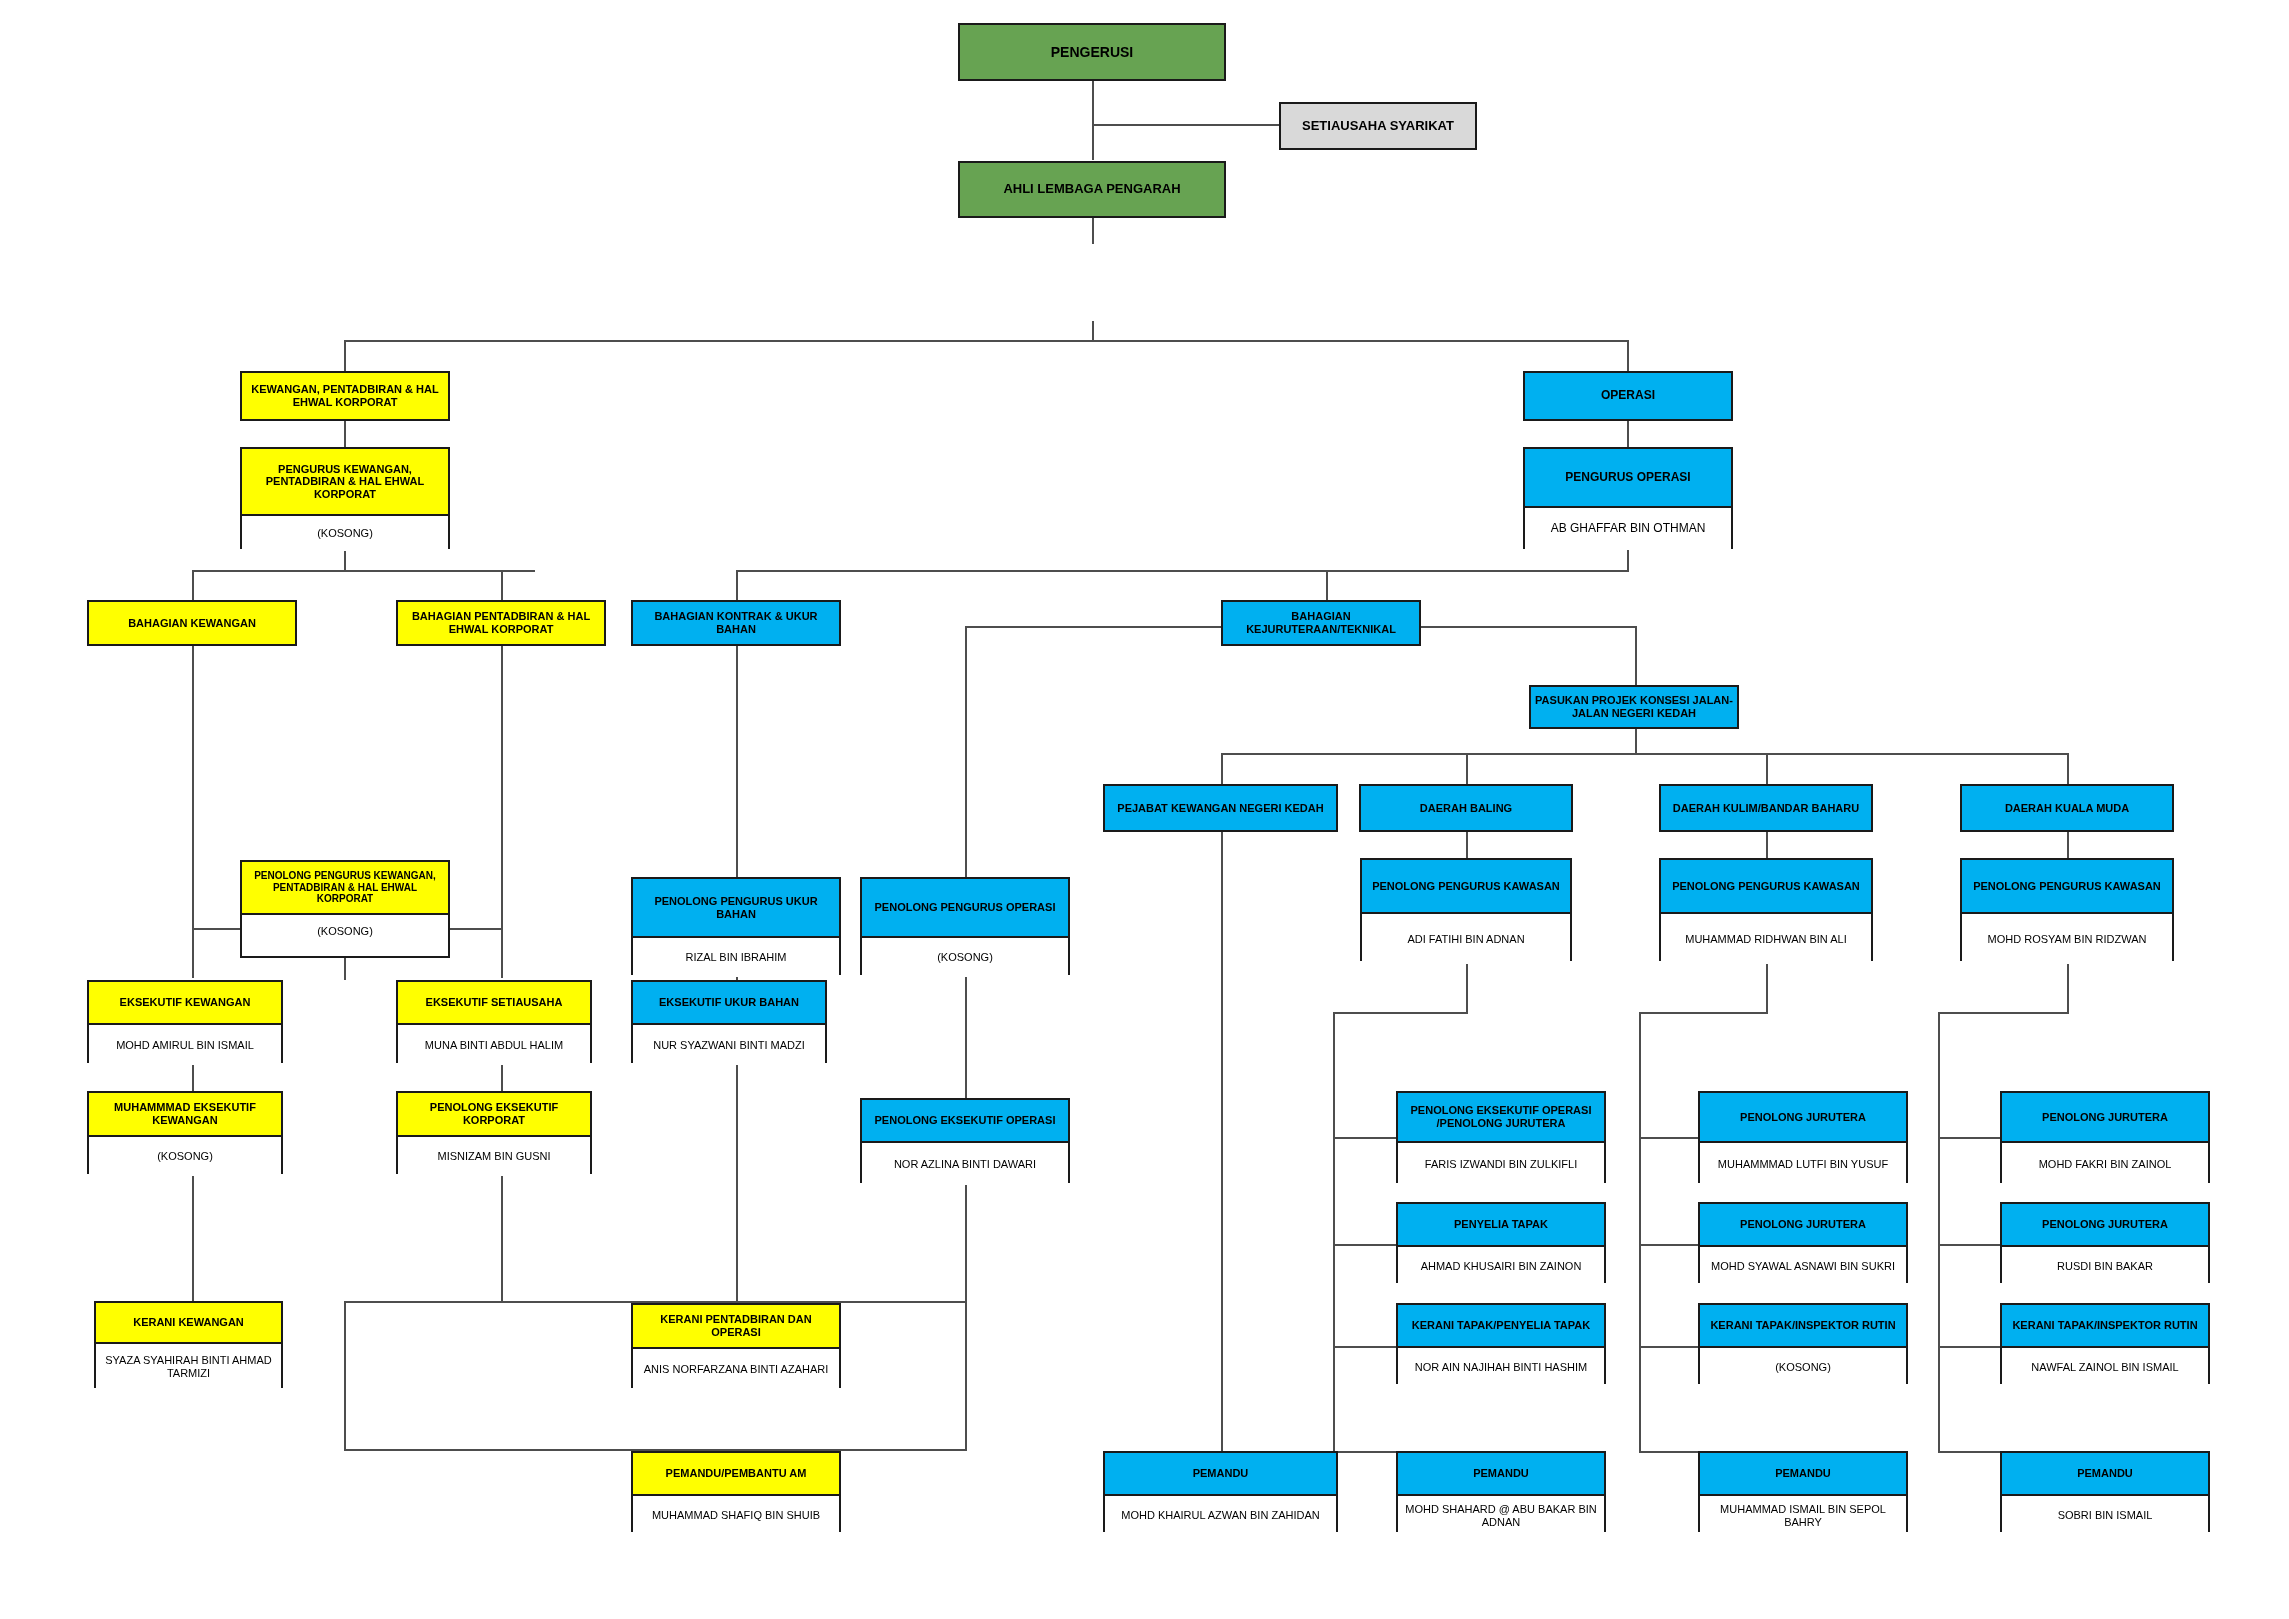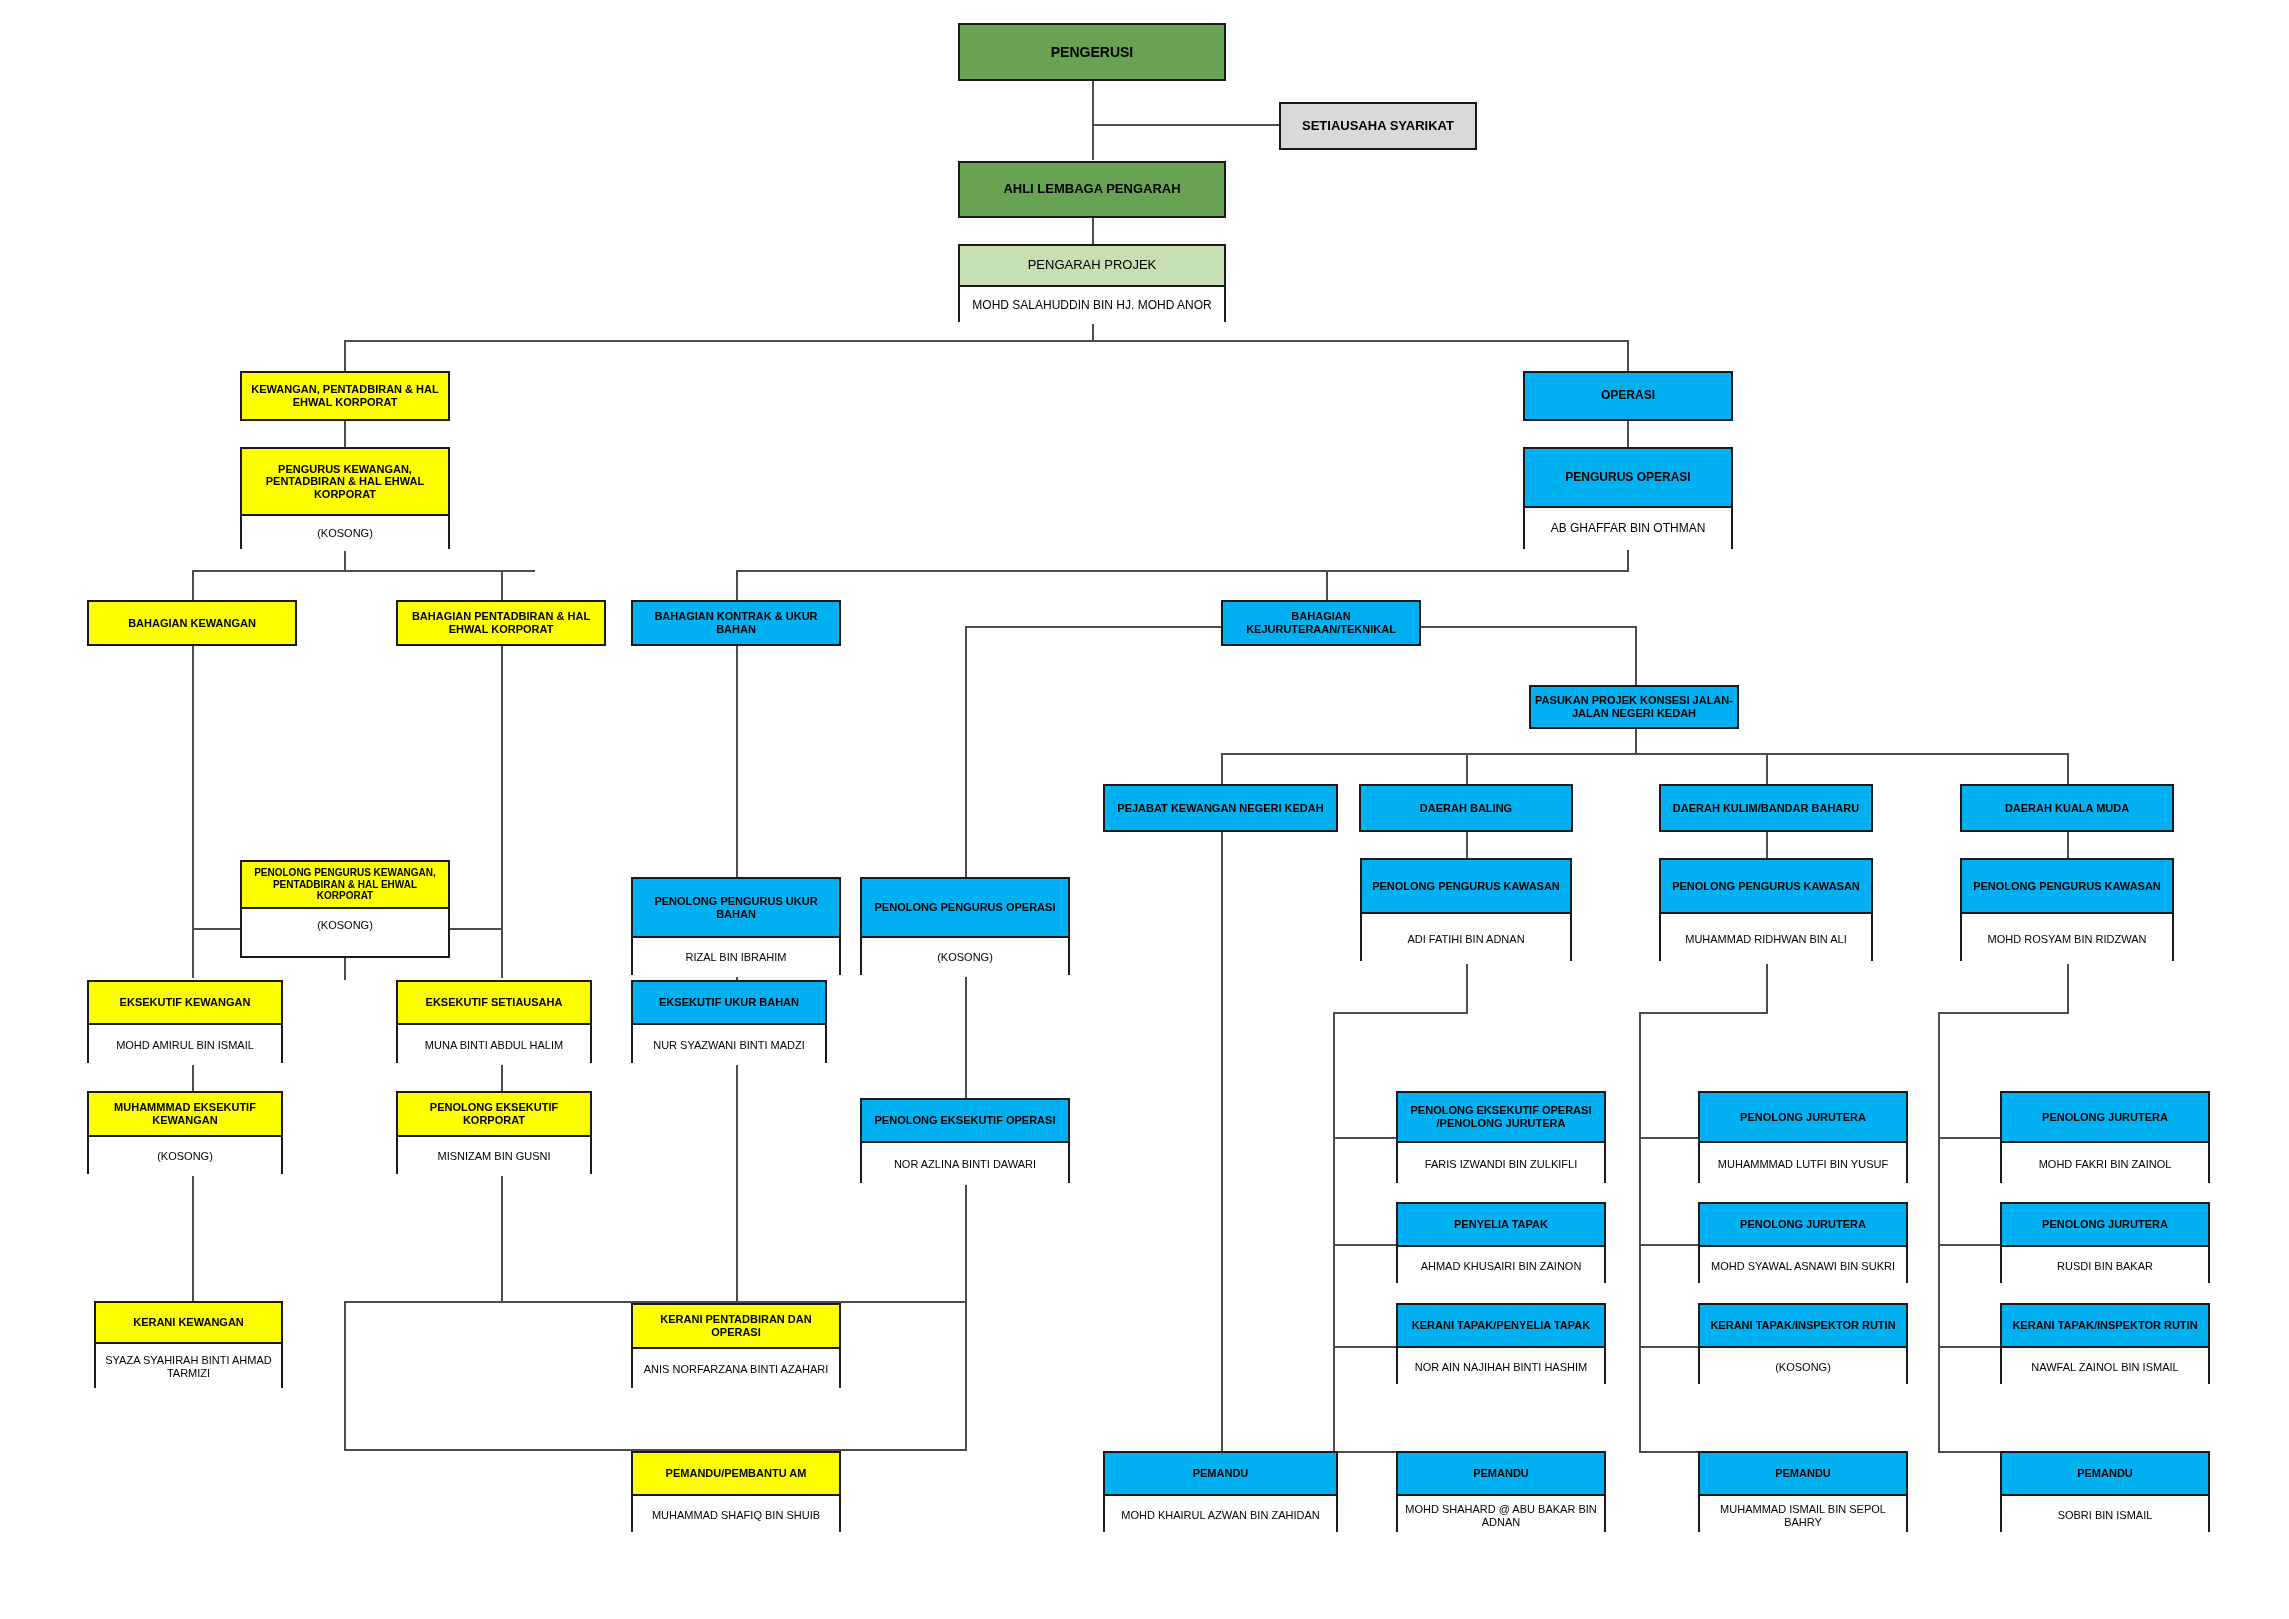--- a/index.html
+++ b/index.html
@@ -174,24 +174,20 @@
   </div>
 
   <div class="node c-gray noperson" style="left:1279px; top:102px; width:198px; height:48px; font-size:13px;">
     <div class="title" style="height:100%;">SETIAUSAHA SYARIKAT</div>
   </div>
 
   <div class="node c-green noperson" style="left:958px; top:161px; width:268px; height:57px; font-size:13px;">
     <div class="title" style="height:100%;">AHLI LEMBAGA PENGARAH</div>
   </div>
 
-  <div class="node c-lgreen" style="left:958px; top:244px; width:268px; height:78px; font-size:13px;">
-    <div class="title" style="height:39px;">PENGARAH PROJEK</div>
-    <div class="person" style="height:39px; font-size:12px;">MOHD SALAHUDDIN BIN HJ. MOHD ANOR</div>
-  </div>
 
   <div class="node c-yellow noperson" style="left:240px; top:371px; width:210px; height:50px; font-size:11px;">
     <div class="title" style="height:100%;">KEWANGAN, PENTADBIRAN &amp; HAL EHWAL KORPORAT</div>
   </div>
 
   <div class="node c-yellow" style="left:240px; top:447px; width:210px; height:102px; font-size:11px;">
     <div class="title" style="height:65px;">PENGURUS KEWANGAN, PENTADBIRAN &amp; HAL EHWAL KORPORAT</div>
     <div class="person" style="height:37px; font-size:11px;">(KOSONG)</div>
   </div>
 
@@ -234,21 +230,21 @@
 
   <div class="node c-blue noperson" style="left:1659px; top:784px; width:214px; height:48px; font-size:11px;">
     <div class="title" style="height:100%;">DAERAH KULIM/BANDAR BAHARU</div>
   </div>
 
   <div class="node c-blue noperson" style="left:1960px; top:784px; width:214px; height:48px; font-size:11px;">
     <div class="title" style="height:100%;">DAERAH KUALA MUDA</div>
   </div>
 
   <div class="node c-yellow" style="left:240px; top:860px; width:210px; height:98px; font-size:10px;">
-    <div class="title" style="height:45px;">PENOLONG PENGURUS KEWANGAN, PENTADBIRAN &amp; HAL EHWAL KORPORAT</div>
+    <div class="title" style="height:51px;">PENOLONG PENGURUS KEWANGAN, PENTADBIRAN &amp; HAL EHWAL KORPORAT</div>
     <div class="person" style="height:35px; font-size:11px;">(KOSONG)</div>
   </div>
 
   <div class="node c-blue" style="left:631px; top:877px; width:210px; height:98px; font-size:11px;">
     <div class="title" style="height:57px;">PENOLONG PENGURUS UKUR BAHAN</div>
     <div class="person" style="height:41px; font-size:11px;">RIZAL BIN IBRAHIM</div>
   </div>
 
   <div class="node c-blue" style="left:860px; top:877px; width:210px; height:98px; font-size:11px;">
     <div class="title" style="height:57px;">PENOLONG PENGURUS OPERASI</div>

